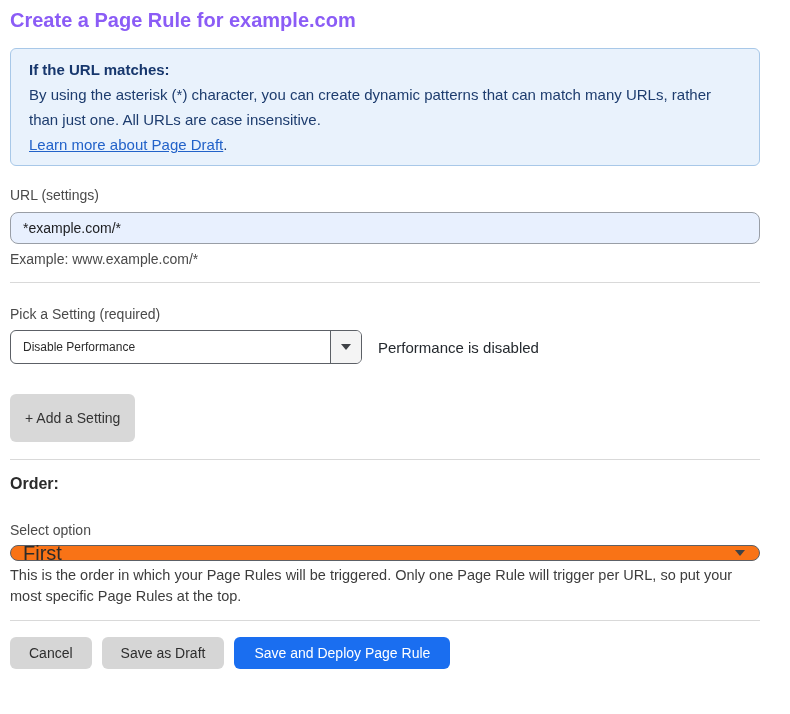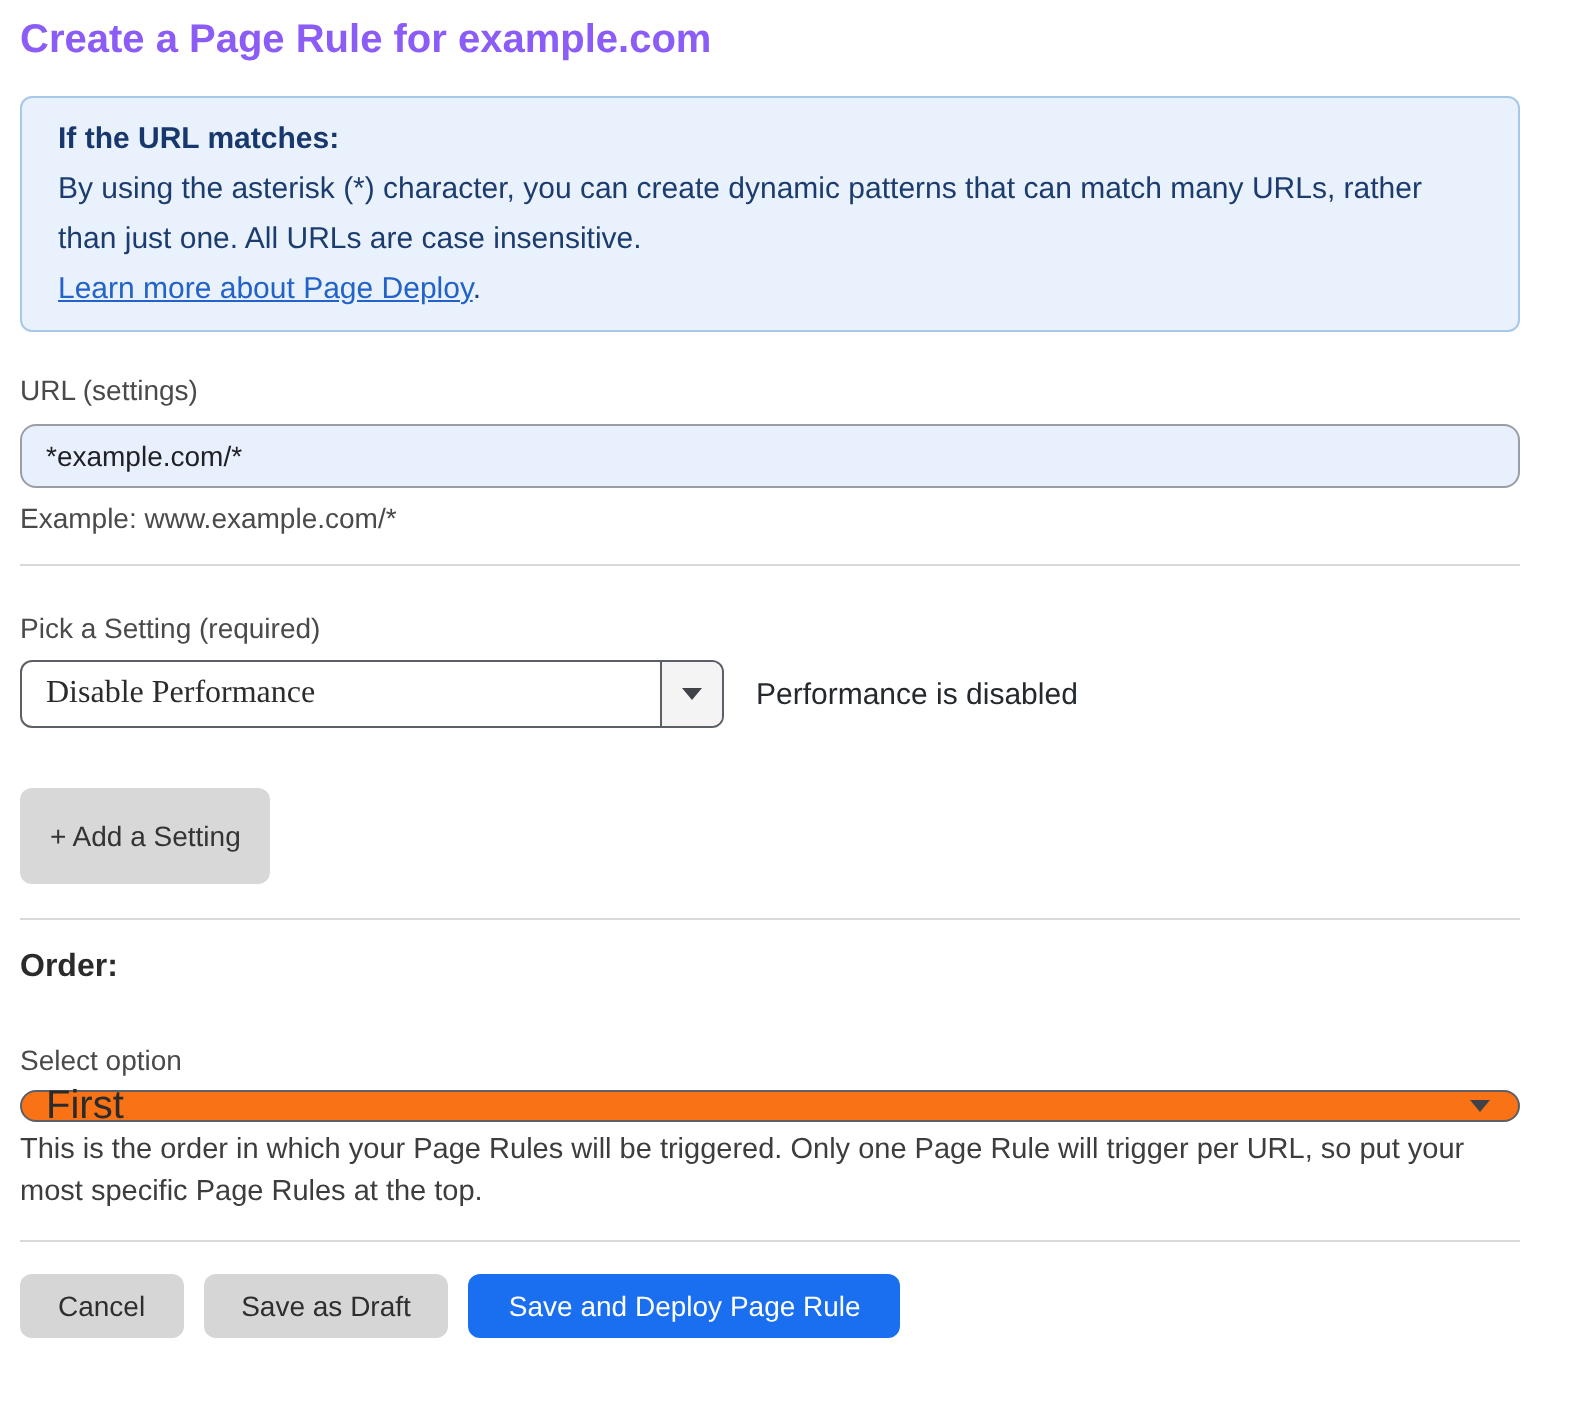--- a/index.html
+++ b/index.html
@@ -99,23 +99,22 @@
     align-items: stretch;
     background: #ffffff;
     cursor: pointer;
     overflow: hidden;
   }
   .picker-value {
     flex: 1;
     display: flex;
     align-items: center;
     padding: 0 12px;
-    font-size: 16px;
-    color: #2b2b2b;
-    font-family: Liberation Serif, serif;
+    font-size: 12px;
+    color: #2b2b2b;
   }
   .picker-arrow-btn {
     width: 31px;
     border-left: 1px solid #5c6066;
     background: #f4f4f4;
     display: flex;
     align-items: center;
     justify-content: center;
   }
   .tri-down {
@@ -200,21 +199,21 @@
 </head>
 <body>
 
 <div class="container">
 
   <h1 class="page-title">Create a Page Rule for example.com</h1>
 
   <div class="info-box">
     <div class="info-heading">If the URL matches:</div>
     <div class="info-body">By using the asterisk (*) character, you can create dynamic patterns that can match many URLs, rather than just one. All URLs are case insensitive.</div>
-    <div><a>Learn more about Page Deploy</a><span>.</span></div>
+    <div><a>Learn more about Page Draft</a><span>.</span></div>
   </div>
 
   <div class="field-label">URL (settings)</div>
   <input class="url-input" type="text" value="*example.com/*" style="">
   <div class="example-text">Example: www.example.com/*</div>
 
   <hr class="divider d1">
 
 
   <div class="field-label picker-label">Pick a Setting (required)</div>

